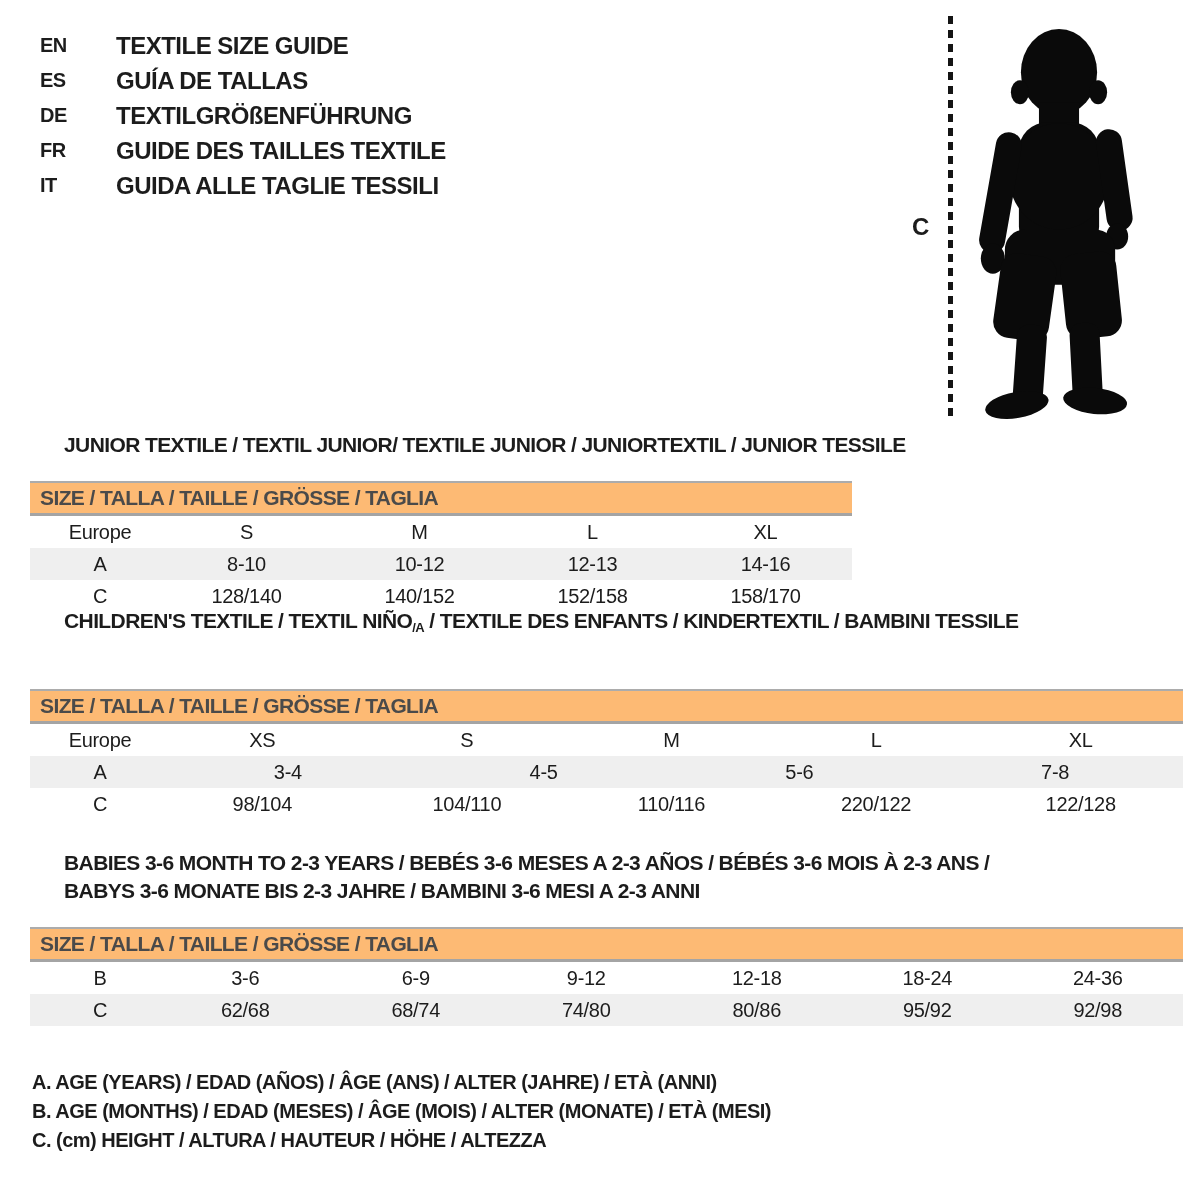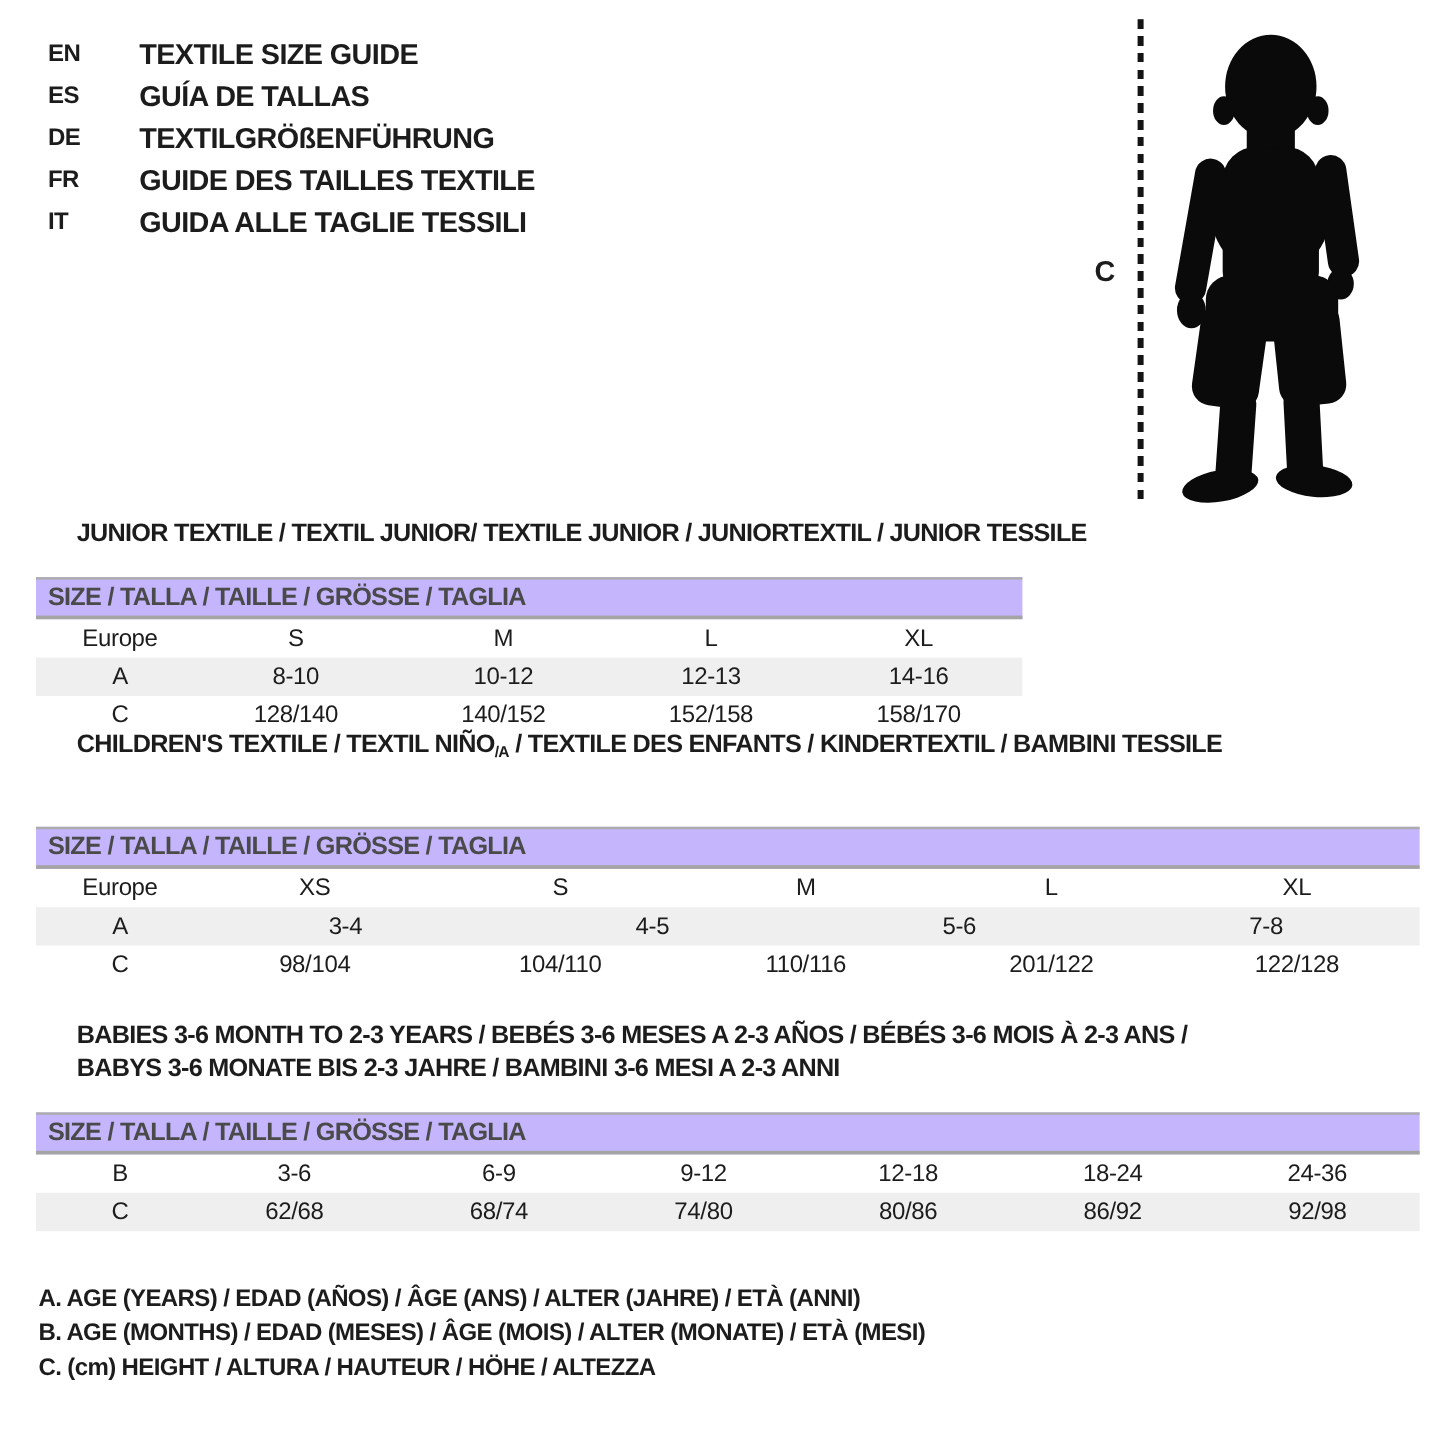--- a/index.html
+++ b/index.html
@@ -20,21 +20,21 @@
   .measure-label{position:absolute;left:912px;top:213px;font-weight:bold;font-size:24px;}
   .silhouette{position:absolute;left:966px;top:14px;width:182px;height:406px;}
   
   .section-heading{
     position:absolute;left:32px;font-weight:bold;font-size:21px;
     letter-spacing:-0.6px;white-space:nowrap;margin-left:32px;
   }
   .heading-sub{font-size:13px;vertical-align:-4px;}
   .sizetable{position:absolute;left:30px;}
   .thead{
-    height:30px;line-height:30px;background:#c4b5fd;color:#4a4a4a;
+    height:30px;line-height:30px;background:#fdba74;color:#4a4a4a;
     border-top:2px solid #acacac;border-bottom:3px solid #a4a4a4;
     font-weight:bold;font-size:21px;letter-spacing:-0.6px;padding-left:10px;
   }
   .trow{display:flex;height:32px;line-height:32px;font-size:20px;letter-spacing:-0.3px;}
   .trow.alt{background:#efefef;}
   .tlabel{width:120px;padding-left:10px;text-align:center;}
   .tcell{flex:1;text-align:center;}
   .junior-table{width:822px;top:481px;}
   .children-table{width:1153px;top:689px;}
   .babies-table{width:1153px;top:927px;}
@@ -134,21 +134,21 @@
     <span class="tcell">3-4</span>
     <span class="tcell">4-5</span>
     <span class="tcell">5-6</span>
     <span class="tcell">7-8</span>
   </div>
   <div class="trow">
     <span class="tlabel">C</span>
     <span class="tcell">98/104</span>
     <span class="tcell">104/110</span>
     <span class="tcell">110/116</span>
-    <span class="tcell">201/122</span>
+    <span class="tcell">220/122</span>
     <span class="tcell">122/128</span>
   </div>
 </div>
 
 <div class="section-heading" style="top:849px;line-height:28px;">
   <div>BABIES 3-6 MONTH TO 2-3 YEARS / BEBÉS 3-6 MESES A 2-3 AÑOS / BÉBÉS 3-6 MOIS À 2-3 ANS /</div>
   <div>BABYS 3-6 MONATE BIS 2-3 JAHRE / BAMBINI 3-6 MESI A 2-3 ANNI</div>
 </div>
 <div class="sizetable babies-table">
   <div class="thead">SIZE / TALLA / TAILLE / GRÖSSE / TAGLIA</div>
@@ -160,21 +160,21 @@
     <span class="tcell">12-18</span>
     <span class="tcell">18-24</span>
     <span class="tcell">24-36</span>
   </div>
   <div class="trow alt">
     <span class="tlabel">C</span>
     <span class="tcell">62/68</span>
     <span class="tcell">68/74</span>
     <span class="tcell">74/80</span>
     <span class="tcell">80/86</span>
-    <span class="tcell">86/92</span>
+    <span class="tcell">95/92</span>
     <span class="tcell">92/98</span>
   </div>
 </div>
 
 <div class="legend">
   <div class="legend-line">A. AGE (YEARS) / EDAD (AÑOS) / ÂGE (ANS) / ALTER (JAHRE) / ETÀ (ANNI)</div>
   <div class="legend-line">B. AGE (MONTHS) / EDAD (MESES) / ÂGE (MOIS) / ALTER (MONATE) / ETÀ (MESI)</div>
   <div class="legend-line">C. (cm) HEIGHT / ALTURA / HAUTEUR / HÖHE / ALTEZZA</div>
 </div>
 

